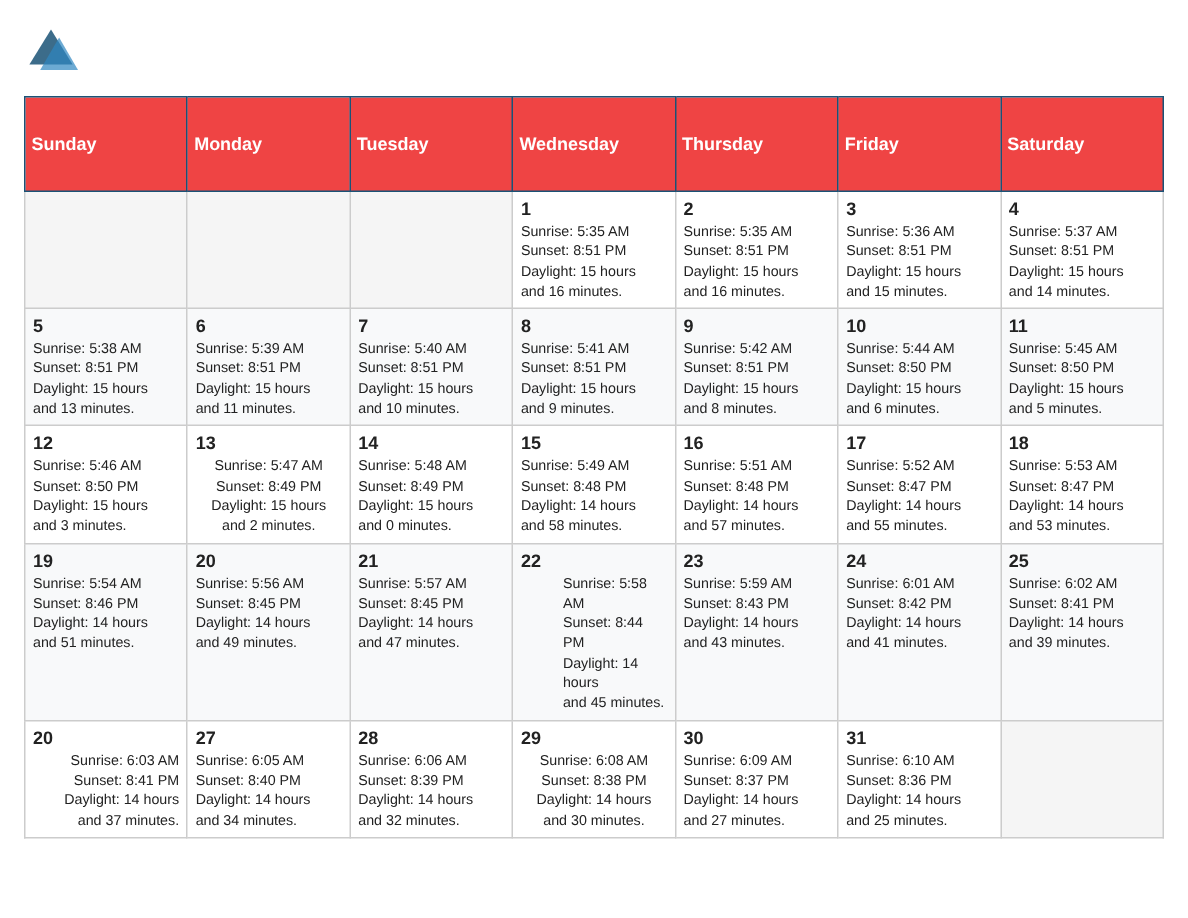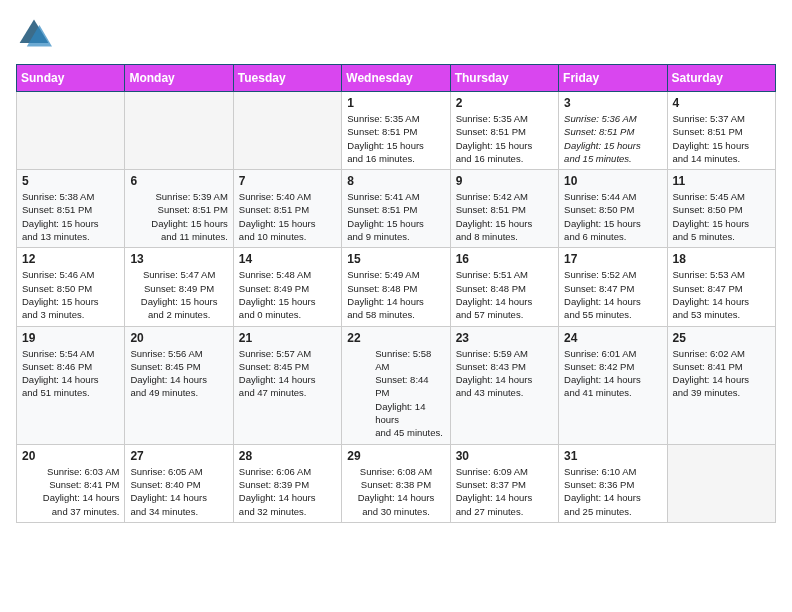--- a/index.html
+++ b/index.html
@@ -45,25 +45,25 @@
       font-size: 14px;
       color: #444;
       font-weight: bold;
     }
     .calendar {
       width: 100%;
       border-collapse: collapse;
       border: 1px solid #ccc;
     }
     .calendar th {
-      background-color: #d946ef;
+      background-color: #ef4444;
       color: #fff;
       font-size: 12px;
       font-weight: bold;
-      padding: 6px 4px;
+      padding: 24px 4px;
       text-align: left;
       border: 1px solid #1a5276;
     }
     .calendar td {
       vertical-align: top;
       border: 1px solid #ccc;
       padding: 4px 5px;
       font-size: 9.5px;
       color: #222;
       width: 108px;
@@ -132,21 +132,21 @@
         </td>
         <td>
           <span class="day-num">2</span>
           <div class="cell-content" style="white-space: pre-line;">Sunrise: 5:35 AM
 Sunset: 8:51 PM
 Daylight: 15 hours
 and 16 minutes.</div>
         </td>
         <td>
           <span class="day-num">3</span>
-          <div class="cell-content" style="white-space: pre-line; font-style: italic;">Sunrise: 5:36 AM
+          <div class="cell-content" style="white-space: pre-line;">Sunrise: 5:36 AM
 Sunset: 8:51 PM
 Daylight: 15 hours
 and 15 minutes.</div>
         </td>
         <td>
           <span class="day-num">4</span>
           <div class="cell-content" style="white-space: pre-line;">Sunrise: 5:37 AM
 Sunset: 8:51 PM
 Daylight: 15 hours
 and 14 minutes.</div>
@@ -155,21 +155,21 @@
       <tr>
         <td>
           <span class="day-num">5</span>
           <div class="cell-content" style="white-space: pre-line;">Sunrise: 5:38 AM
 Sunset: 8:51 PM
 Daylight: 15 hours
 and 13 minutes.</div>
         </td>
         <td>
           <span class="day-num">6</span>
-          <div class="cell-content" style="white-space: pre-line; text-align: right;">Sunrise: 5:39 AM
+          <div class="cell-content" style="white-space: pre-line;">Sunrise: 5:39 AM
 Sunset: 8:51 PM
 Daylight: 15 hours
 and 11 minutes.</div>
         </td>
         <td>
           <span class="day-num">7</span>
           <div class="cell-content" style="white-space: pre-line;">Sunrise: 5:40 AM
 Sunset: 8:51 PM
 Daylight: 15 hours
 and 10 minutes.</div>

